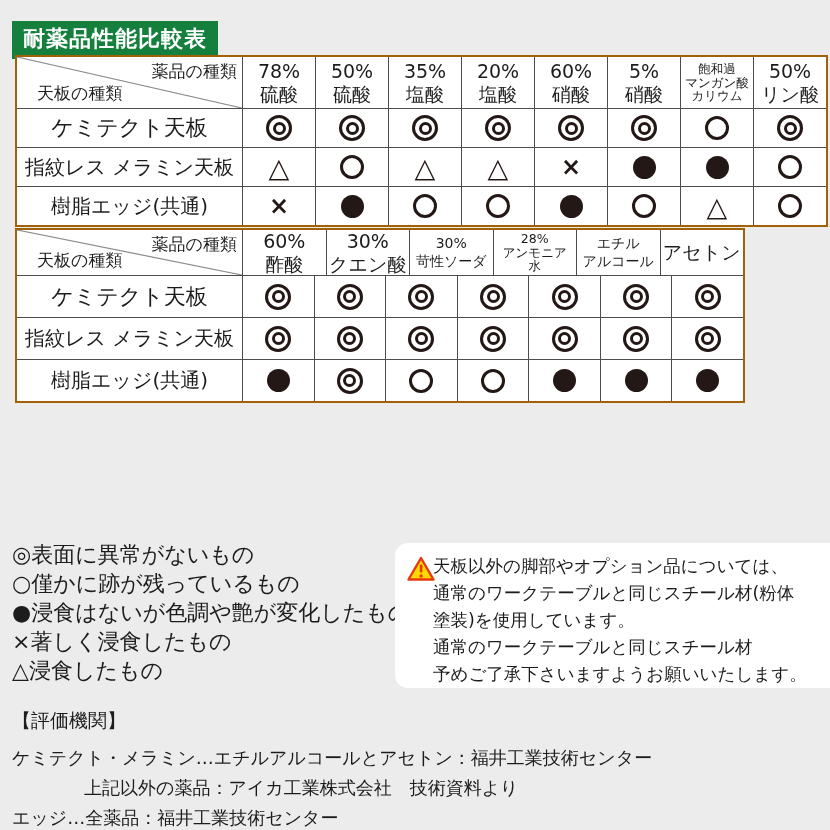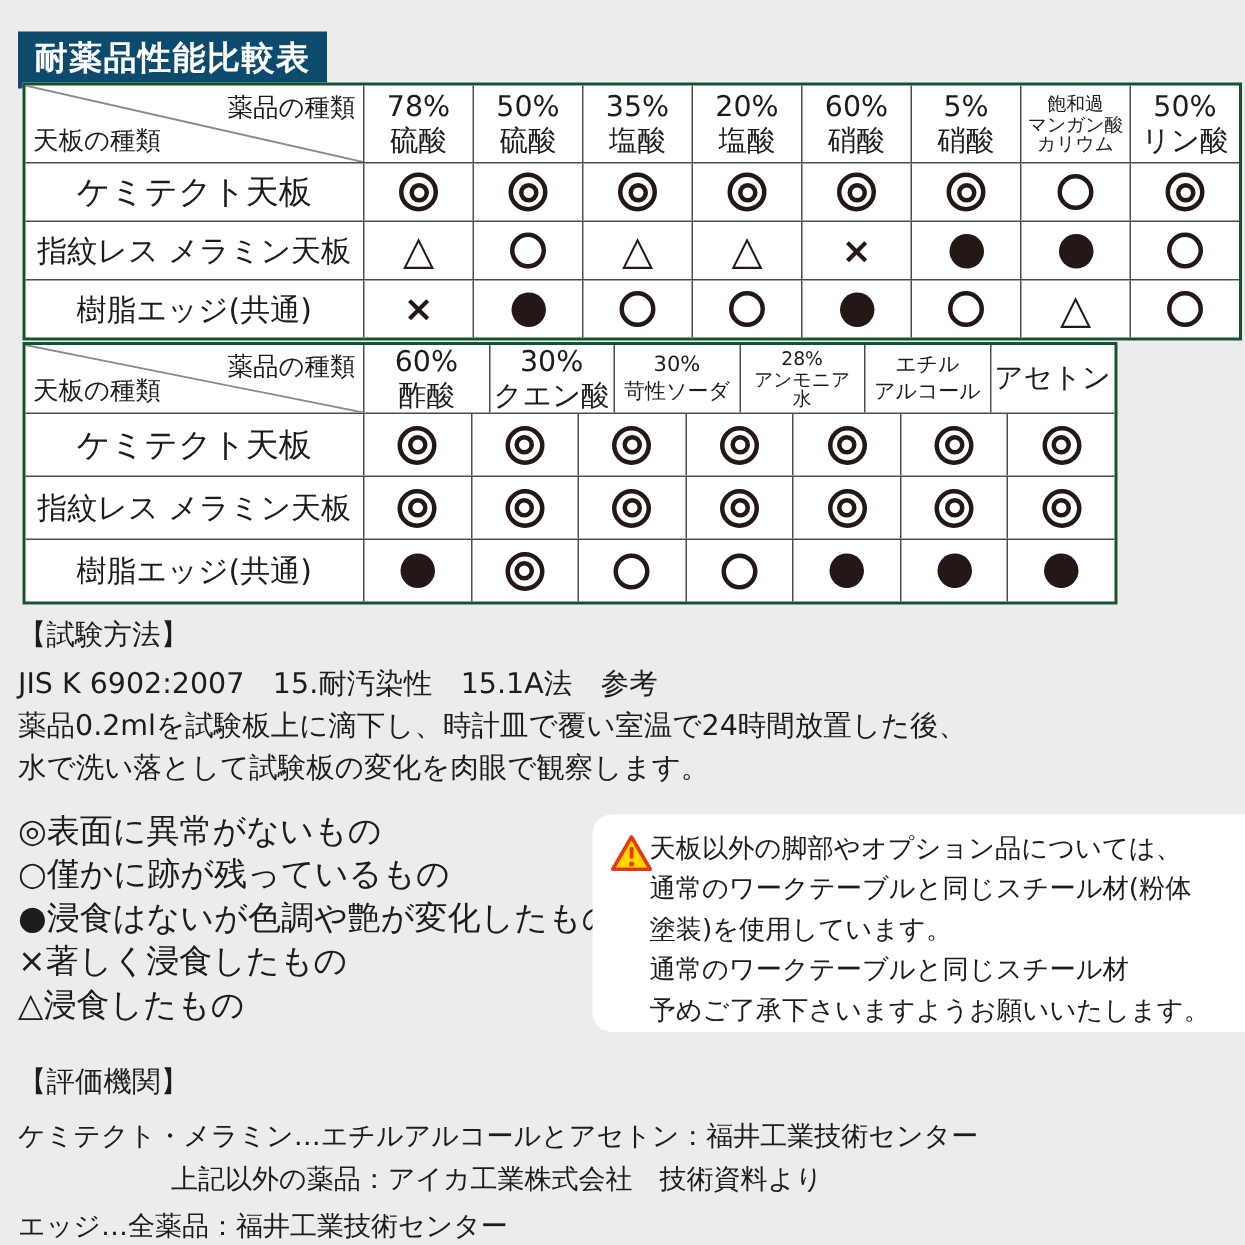--- a/index.html
+++ b/index.html
@@ -6,47 +6,47 @@
   body{
     width:830px;height:830px;overflow:hidden;position:relative;
     background:#ececec;color:#1c1c1c;
     font-family:"DejaVu Sans","Liberation Sans",sans-serif;
   }
   .page{position:absolute;inset:0;}
 
   
   .title{
     position:absolute;left:12px;top:21px;
-    background:#0c4a6e;color:#ffffff;
+    background:#15803d;color:#ffffff;
     font-size:22px;font-weight:bold;letter-spacing:1px;
     padding:3px 11px 5px 11px;
   }
 
   
   .ctable{
     position:absolute;background:#ffffff;
-    border:2px solid #14532d;box-sizing:border-box;
+    border:2px solid #a16207;box-sizing:border-box;
   }
   .t1{left:15px;top:55px;width:813px;}
   .t2{left:15px;top:228px;width:730px;}
   .trow{display:flex;border-top:1px solid #4c4c4c;}
   .trow:first-child{border-top:none;}
   .cell{border-left:1px solid #4c4c4c;box-sizing:border-box;}
   .cell:first-child{border-left:none;width:225px;flex:none;}
   .colhead,.symcell{flex:1;display:flex;flex-direction:column;align-items:center;justify-content:center;}
   .t1 .head-row{height:51px;}
   .t1 .body-row{height:38px;}
   .t2 .head-row{height:45px;}
   .t2 .body-row{height:41px;}
 
   .corner{position:relative;}
   .diag{position:absolute;inset:0;width:100%;height:100%;}
   .diag line{stroke:#8a8a8a;stroke-width:1.2;}
   .c-tr{position:absolute;top:3px;right:5px;font-size:17px;}
-  .c-bl{position:absolute;bottom:3px;left:5px;font-size:17px;}
+  .c-bl{position:absolute;bottom:3px;left:20px;font-size:17px;}
 
   .colhead{font-size:19px;line-height:1.2;text-align:center;}
   .c-small{font-size:14px;line-height:1.25;}
   .c-compact{font-size:12.5px;line-height:1.1;}
 
   .rowlabel{display:flex;align-items:center;justify-content:center;
     font-size:22px;text-align:center;white-space:nowrap;}
   .rl-small{font-size:20px;}
 
   
@@ -71,21 +71,21 @@
   .warn-box{
     position:absolute;left:395px;top:543px;width:498px;height:145px;
     background:#ffffff;border-radius:13px;box-sizing:border-box;
   }
   .warn-icon{position:absolute;left:12px;top:13px;}
   .warn-text{margin:10px 8px 0 38px;font-size:17.5px;line-height:27px;}
 
   .eval-org{position:absolute;left:12px;top:708px;}
   .eval-org .sec-head{margin-bottom:9px;}
   .eval-org .body-line{font-size:18px;line-height:30px;white-space:nowrap;}
-  .eval-org .indent{margin-left:102px;font-family:Liberation Mono, monospace;}
+  .eval-org .indent{margin-left:72px;}
 </style>
 </head>
 <body>
 
 <div class="page">
 
   <div class="title">耐薬品性能比較表</div>
 
   <div class="ctable t1">
       <div class="trow head-row">
@@ -314,26 +314,20 @@
         </div>
         <div class="cell symcell">
           <span class="sym-filled"></span>
         </div>
         <div class="cell symcell">
           <span class="sym-filled"></span>
         </div>
       </div>
     </div>
 
-  <section class="test-method">
-    <div class="sec-head">【試験方法】</div>
-    <div class="body-line">JIS K 6902:2007　15.耐汚染性　15.1A法　参考</div>
-    <div class="body-line">薬品0.2mlを試験板上に滴下し、時計皿で覆い室温で24時間放置した後、</div>
-    <div class="body-line">水で洗い落として試験板の変化を肉眼で観察します。</div>
-  </section>
 
   <section class="criteria">
     <div class="body-line">◎表面に異常がないもの</div>
     <div class="body-line">○僅かに跡が残っているもの</div>
     <div class="body-line">●浸食はないが色調や艶が変化したもの</div>
     <div class="body-line">×著しく浸食したもの</div>
     <div class="body-line">△浸食したもの</div>
   </section>
 
   <div class="warn-box">

